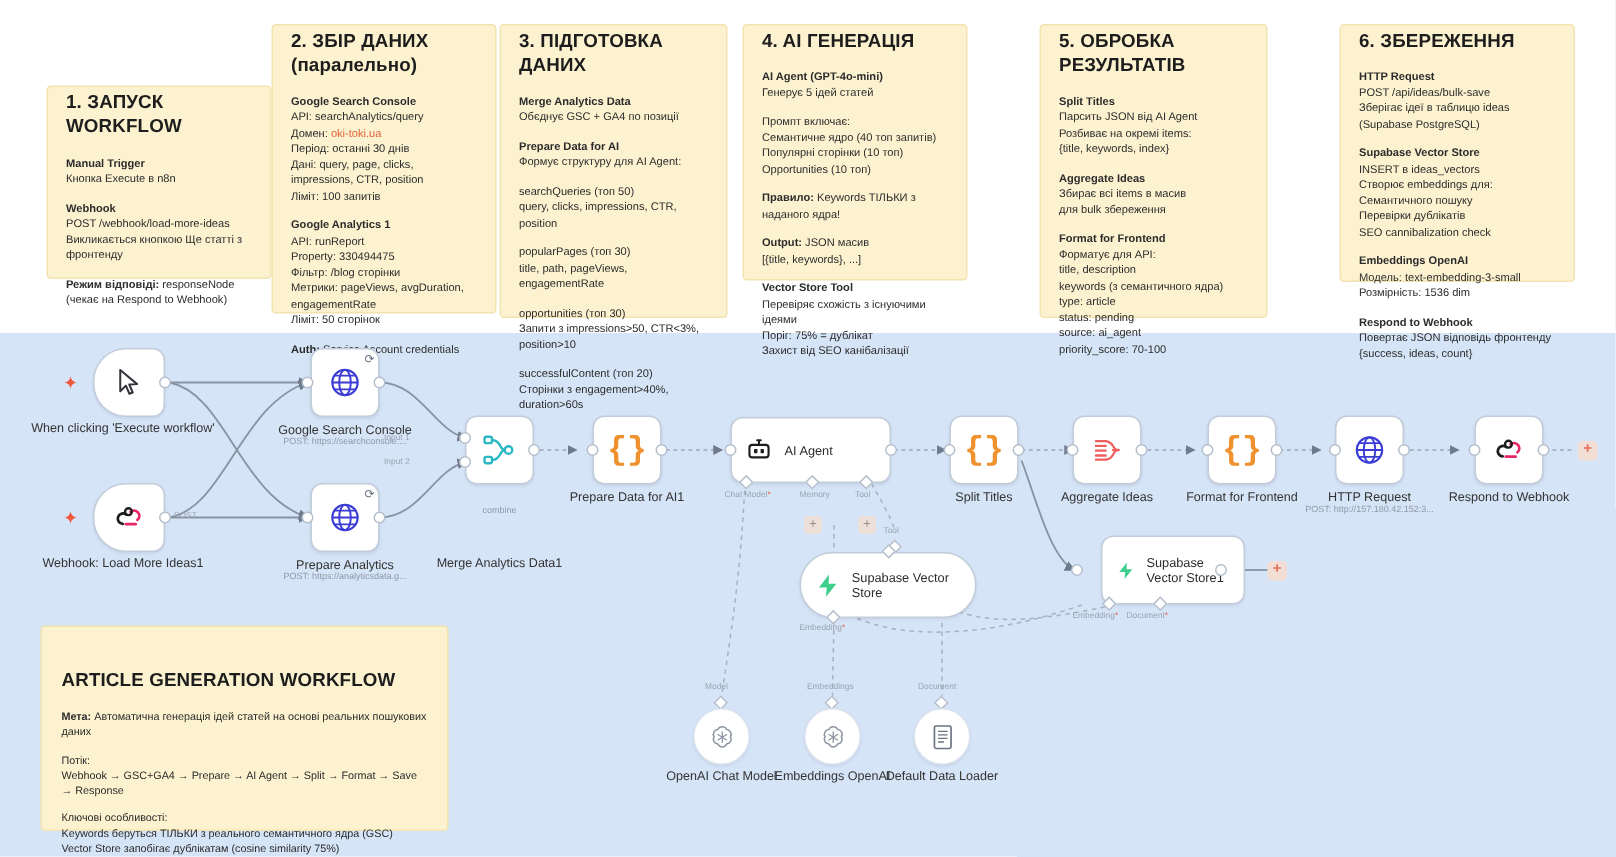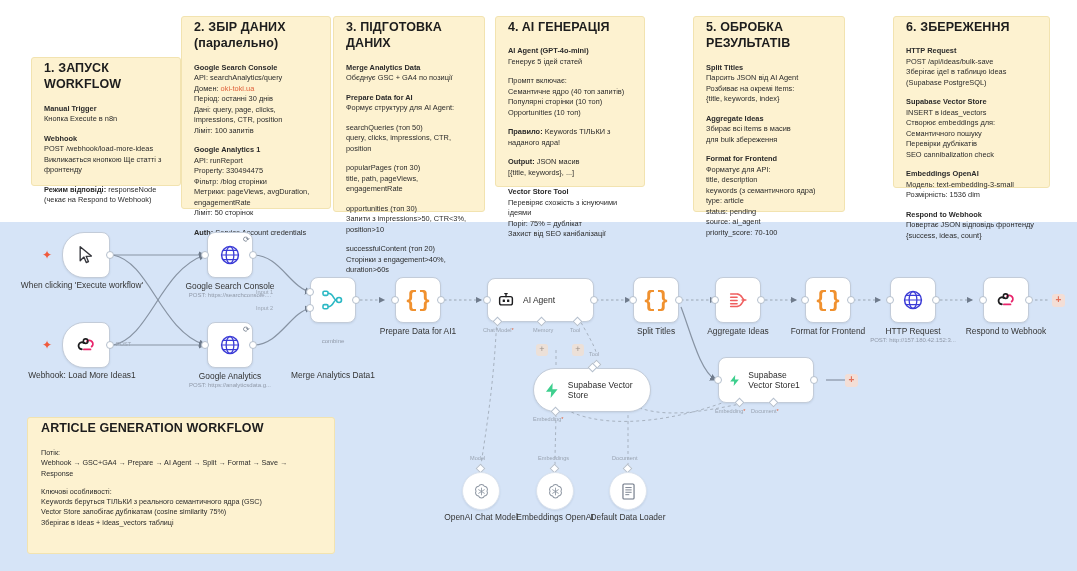--- a/index.html
+++ b/index.html
@@ -40,22 +40,22 @@
   .sticky .inl-b { font-weight:bold; }
 
   #note1 { left:31px;  top:57px;  width:150px; height:129px; }
   #note2 { left:181px; top:16px;  width:150px; height:193px; }
   #note3 { left:333px; top:16px;  width:152px; height:196px; }
   #note4 { left:495px; top:16px;  width:150px; height:171px; }
   #note5 { left:693px; top:16px;  width:152px; height:196px; }
   #note6 { left:893px; top:16px;  width:157px; height:172px; }
 
   #note-summary {
-    left:27px; top:417px; width:308px; height:137px;
-    padding:2px 13px;
+    left:27px; top:417px; width:272px; height:137px;
+    padding:27px 13px;
   }
   #note-summary h3 { font-size:12.5px; margin-bottom:12px; }
   #note-summary .blk { font-size:7.2px; margin-bottom:8px; }
 
   
   .node {
     position:absolute;
     background:#ffffff;
     border:1px solid #c3ccd9;
     border-radius:8px;
@@ -67,21 +67,21 @@
   .node.wide {
     border-radius:8px; width:107px; height:44px;
     justify-content:flex-start; padding-left:9px; gap:8px;
   }
   .node.pill {
     border-radius:23px; width:118px; height:44px;
     justify-content:flex-start; padding-left:9px; gap:7px;
   }
   .node.rect2 {
     border-radius:8px; width:96px; height:46px;
-    justify-content:flex-start; padding-left:9px; gap:7px;
+    justify-content:flex-start; padding-left:9px; gap:7px;margin-left:16px;
   }
   .node.circ { width:38px; height:38px; border-radius:50%; border-color:#dbe3ee; }
   .node-inner-label { font-size:8.5px; color:#2c2c2c; }
 
   .nlabel {
     position:absolute; text-align:center;
     font-size:8.4px; color:#343434; line-height:1.26; width:130px;
   }
   .nsub {
     position:absolute; text-align:center;
@@ -312,20 +312,23 @@
     <div class="blk">
       <span class="b">Respond to Webhook</span>
       <span class="ln">Повертає JSON відповідь фронтенду</span>
       <span class="ln">{success, ideas, count}</span>
     </div>
   </div>
 
   <div class="sticky" id="note-summary">
     <h3>ARTICLE GENERATION WORKFLOW</h3>
     <div class="blk">
+      <span class="ln"><b class="inl-b">Мета:</b><span> Автоматична генерація ідей статей на основі реальних пошукових даних</span></span>
+    </div>
+    <div class="blk">
       <span class="ln">Потік:</span>
       <span class="ln">Webhook → GSC+GA4 → Prepare → AI Agent → Split → Format → Save → Response</span>
     </div>
     <div class="blk">
       <span class="ln">Ключові особливості:</span>
       <span class="ln">Keywords беруться ТІЛЬКИ з реального семантичного ядра (GSC)</span>
       <span class="ln">Vector Store запобігає дублікатам (cosine similarity 75%)</span>
       <span class="ln">Зберігає в ideas + ideas_vectors таблиці</span>
     </div>
 
@@ -369,21 +372,21 @@
   <div class="node sq" style="left:207px; top:322px;">
     <svg width="22" height="22" viewBox="0 0 24 24">
       <circle cx="12" cy="12" r="9.2" fill="none" stroke="#3b3bd6" stroke-width="1.6"></circle>
       <ellipse cx="12" cy="12" rx="4.2" ry="9.2" fill="none" stroke="#3b3bd6" stroke-width="1.4"></ellipse>
       <path d="M2.8 12 H21.2 M4.3 7 H19.7 M4.3 17 H19.7" stroke="#3b3bd6" stroke-width="1.3" fill="none"></path>
     </svg>
   </div>
   <div class="reload-ic" style="left:243px; top:325px;">⟳</div>
   <div class="port" style="left:201px; top:341px;"></div>
   <div class="port" style="left:249px; top:341px;"></div>
-  <div class="nlabel" style="left:165px; top:371px;">Google Analytics</div>
+  <div class="nlabel" style="left:165px; top:371px;">Prepare Analytics</div>
   <div class="nsub" style="left:160px; top:382px;">POST: https://analyticsdata.g...</div>
 
   <div class="node sq" style="left:310px; top:277px;">
     <svg width="24" height="24" viewBox="0 0 24 24">
       <rect x="2" y="3.2" width="5" height="4.2" rx="1.3" fill="none" stroke="#2bb8c4" stroke-width="1.6"></rect>
       <rect x="2" y="16.6" width="5" height="4.2" rx="1.3" fill="none" stroke="#2bb8c4" stroke-width="1.6"></rect>
       <circle cx="18" cy="12" r="2.5" fill="none" stroke="#2bb8c4" stroke-width="1.6"></circle>
       <path d="M7 5.3 C13 5.3 12 12 15.4 12 M7 18.7 C13 18.7 12 12 15.4 12" fill="none" stroke="#2bb8c4" stroke-width="1.6"></path>
     </svg>
   </div>

